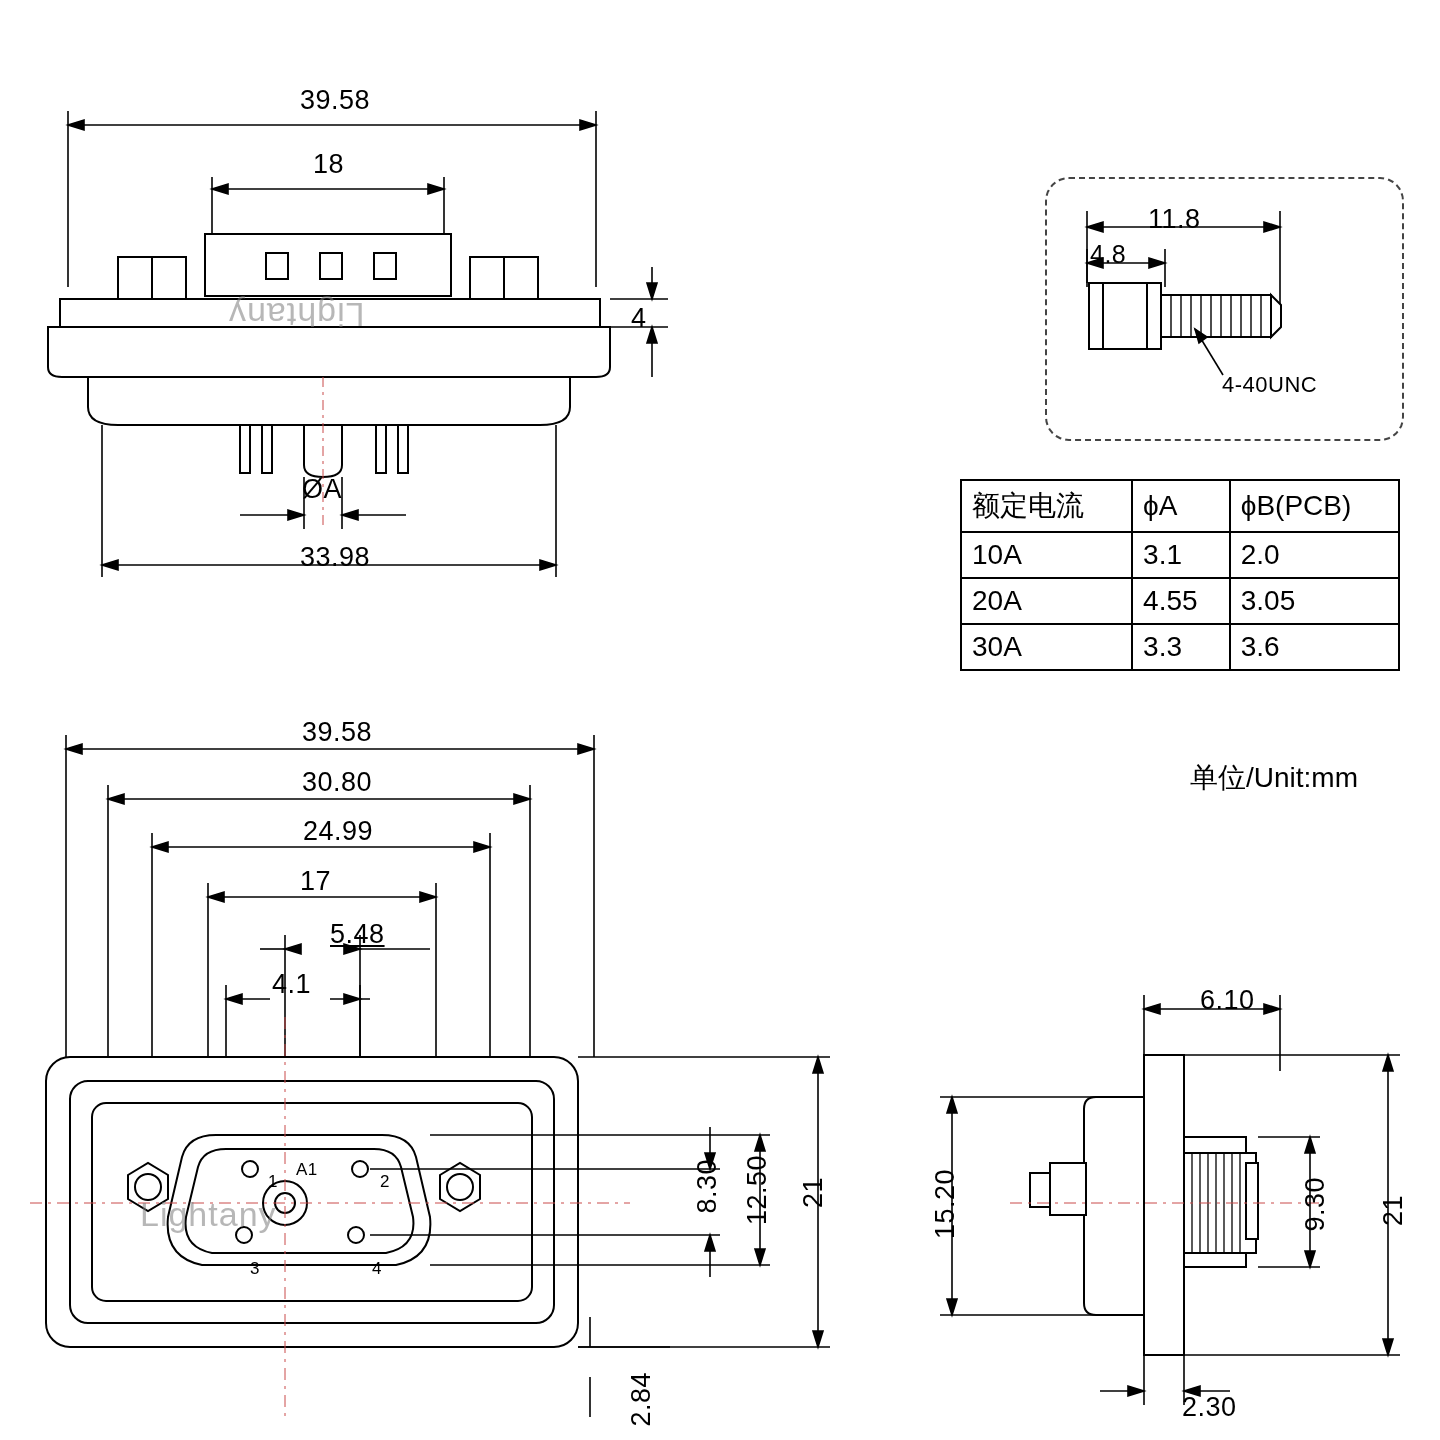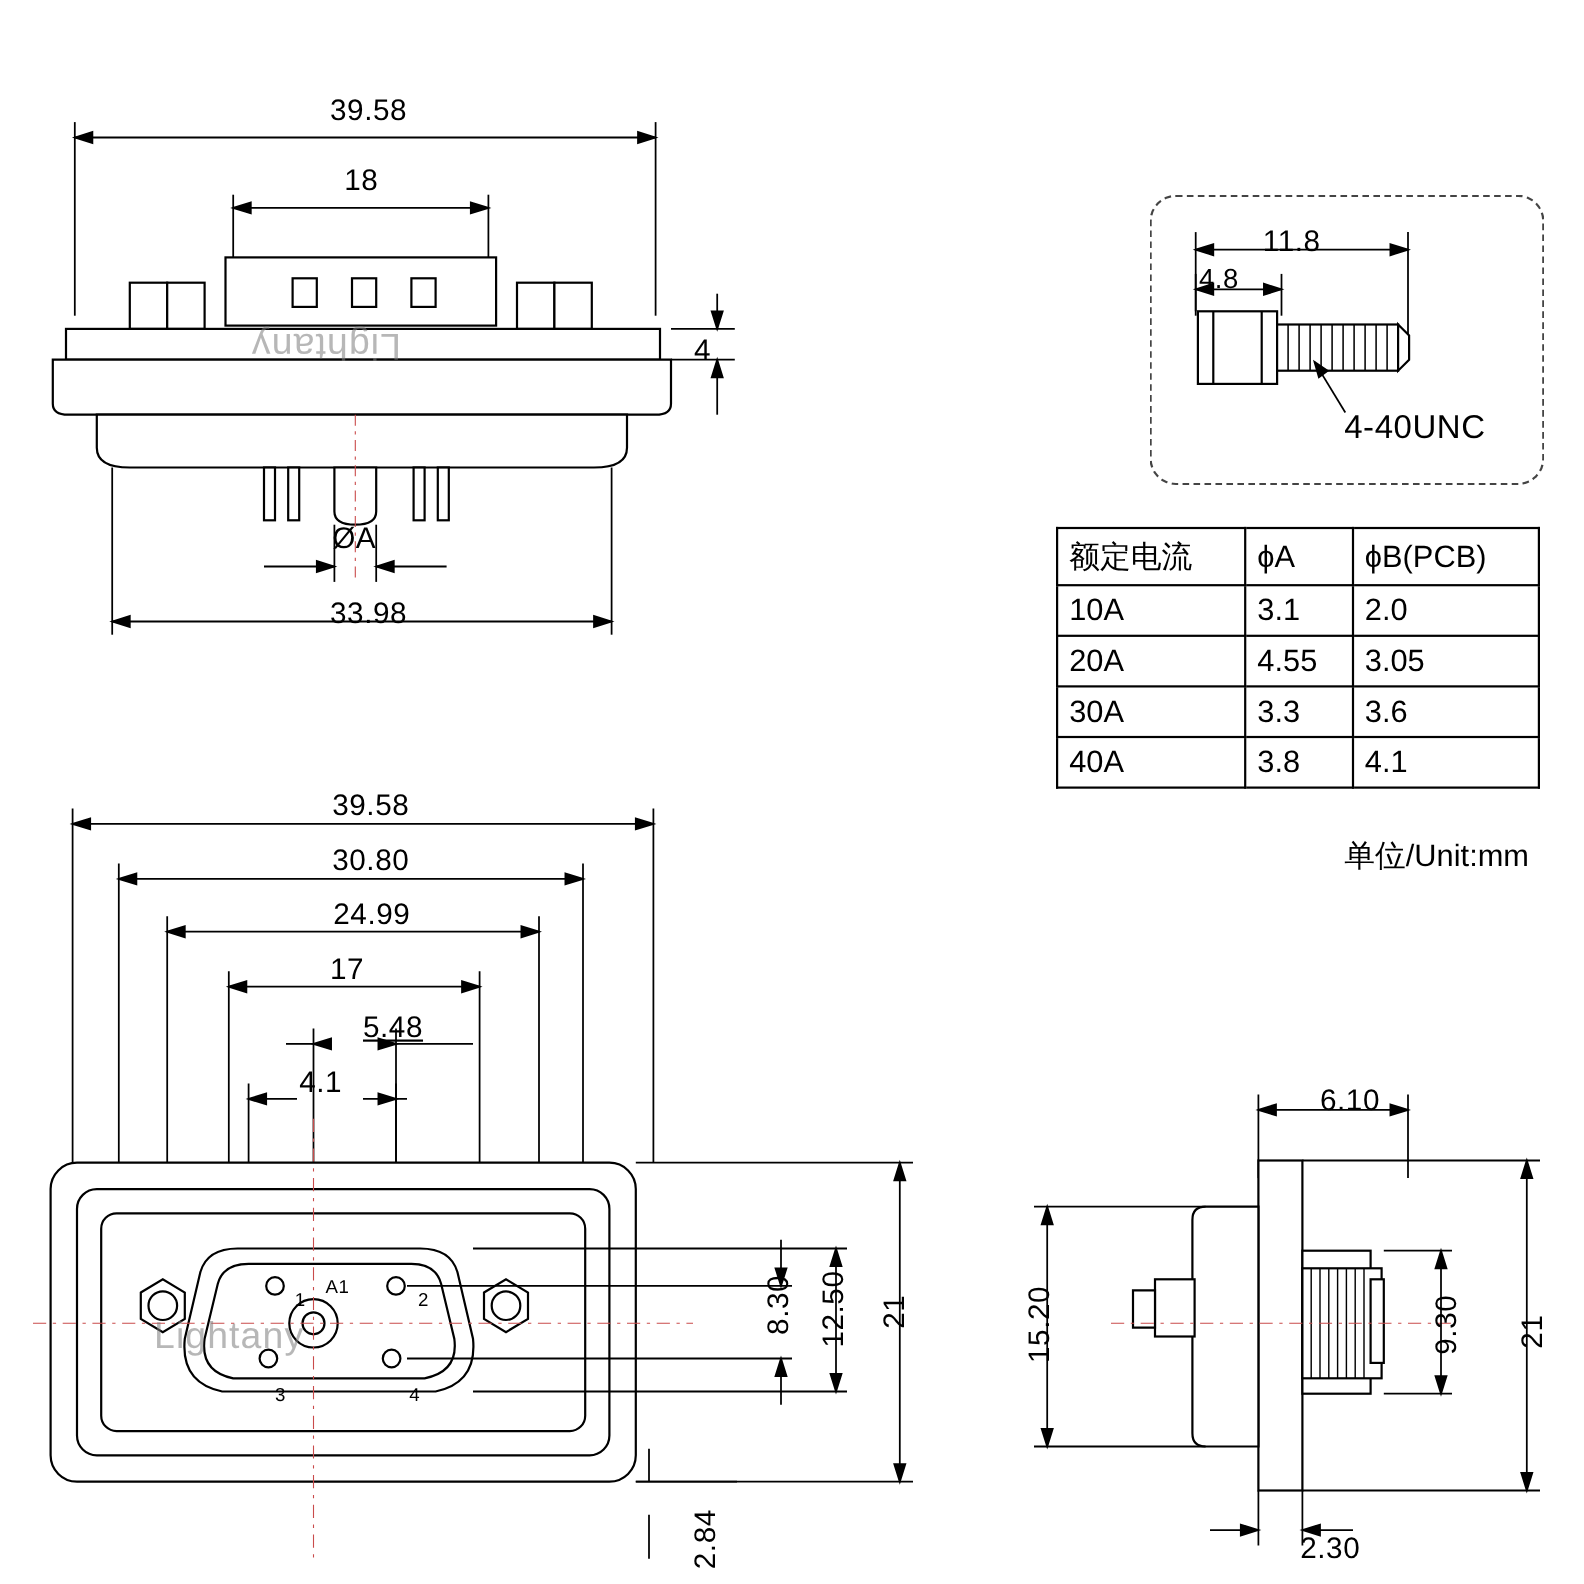--- a/index.html
+++ b/index.html
@@ -153,21 +153,21 @@
       <line x1="216" y1="118" x2="216" y2="160"></line>
     </g>
 
     <g stroke="#000" stroke-width="1.6" fill="none">
       <line x1="150" y1="152" x2="178" y2="198"></line>
       <path d="M150 152 L154 166 L162 160 Z" fill="#000"></path>
     </g>
   </svg>
   <div class="abs dim" style="left:1148px;top:167px;">11.8</div>
   <div class="abs dim small" style="left:1090px;top:203px;">4.8</div>
-  <div class="abs dim" style="left:1222px;top:335px;font-size:30px;text-align:right;">4-40UNC</div>
+  <div class="abs dim" style="left:1222px;top:335px;font-size:22px;text-align:right;">4-40UNC</div>
 
   <table class="spec-table" style="left:960px;top:442px;width:440px;">
     <tbody>
       <tr>
         <td>额定电流</td>
         <td>ϕA</td>
         <td>ϕB(PCB)</td>
       </tr>
       <tr>
         <td>10A</td>
@@ -177,28 +177,23 @@
       <tr>
         <td>20A</td>
         <td>4.55</td>
         <td>3.05</td>
       </tr>
       <tr>
         <td>30A</td>
         <td>3.3</td>
         <td>3.6</td>
       </tr>
-      <tr>
-        <td>40A</td>
-        <td>3.8</td>
-        <td>4.1</td>
-      </tr>
     </tbody>
   </table>
-  <div class="unit-note" style="left:1222px;top:722px;">单位/Unit:mm</div>
+  <div class="unit-note" style="left:1190px;top:722px;">单位/Unit:mm</div>
 
   <svg class="abs" style="left:30px;top:680px;" width="860" height="740">
 
     <g stroke="#000" stroke-width="1.6" fill="none">
 
       <line x1="36" y1="18" x2="36" y2="340"></line>
       <line x1="564" y1="18" x2="564" y2="340"></line>
       <line x1="36" y1="32" x2="564" y2="32"></line>
       <path d="M36 32 L52 27 L52 37 Z" fill="#000"></path>
       <path d="M564 32 L548 27 L548 37 Z" fill="#000"></path>

